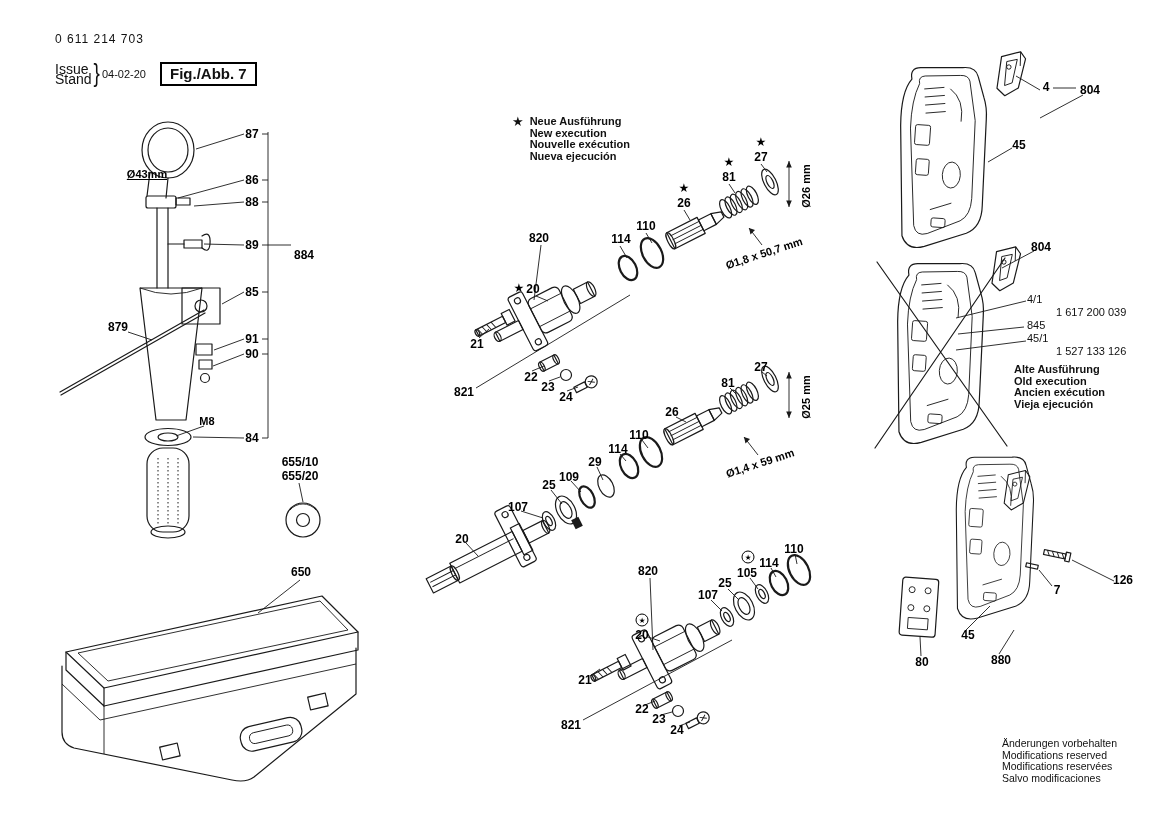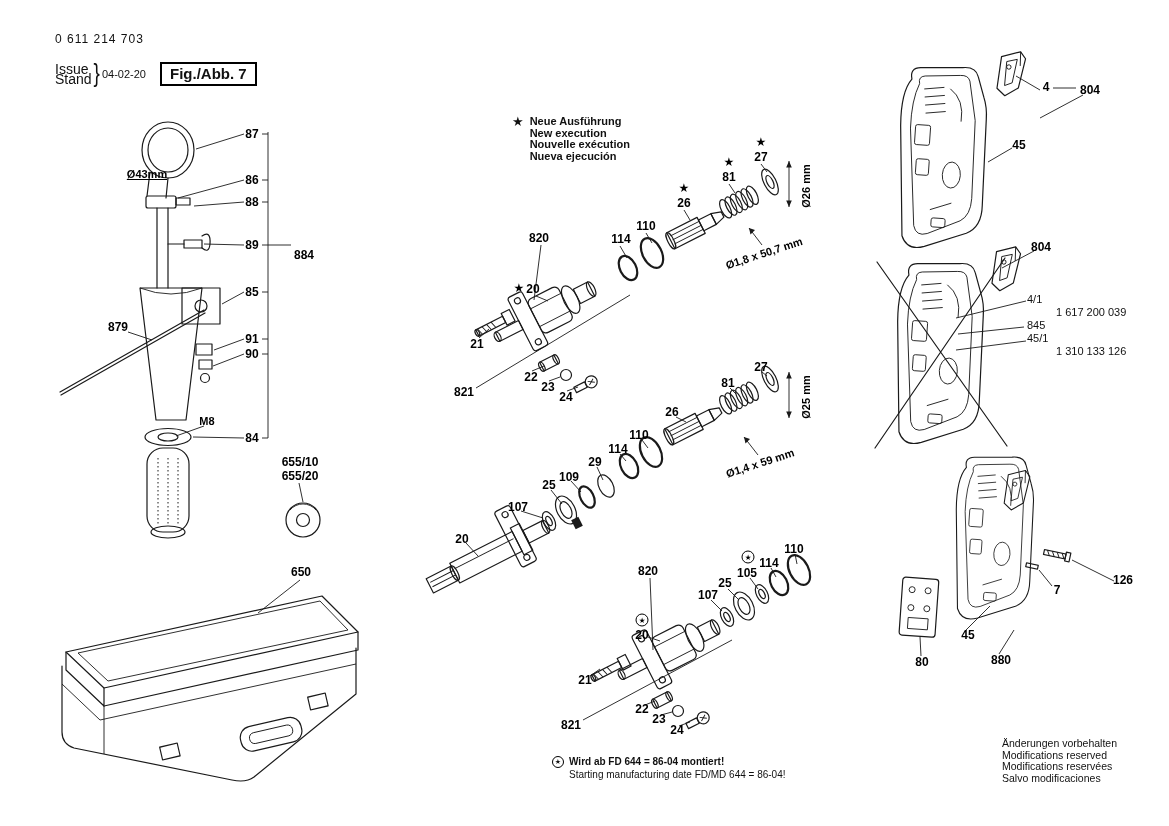--- a/index.html
+++ b/index.html
@@ -385,31 +385,30 @@
       <div>Nouvelle exécution</div>
       <div>Nueva ejecución</div>
     </div>
   </div>
 
   <div class="abs refs-block">
     <div>4/1</div>
     <div class="ind">1 617 200 039</div>
     <div>845</div>
     <div>45/1</div>
-    <div class="ind">1 310 133 126</div>
+    <div class="ind">1 527 133 126</div>
   </div>
 
-
-  <div class="abs footnote">
-    <div class="row1">
-      <span class="circ">★</span>
-      <span>Wird ab FD 644 = 86-04 montiert!</span>
-    </div>
-    <div class="row2">Starting manufacturing date FD/MD 644 = 86-04!</div>
+  <div class="abs legend legend-old">
+    <div>Alte Ausführung</div>
+    <div>Old execution</div>
+    <div>Ancien exécution</div>
+    <div>Vieja ejecución</div>
   </div>
+
 
   <div class="abs rights">
     <div>Änderungen vorbehalten</div>
     <div>Modifications reserved</div>
     <div>Modifications reservées</div>
     <div>Salvo modificaciones</div>
   </div>
 
 </div>
 

